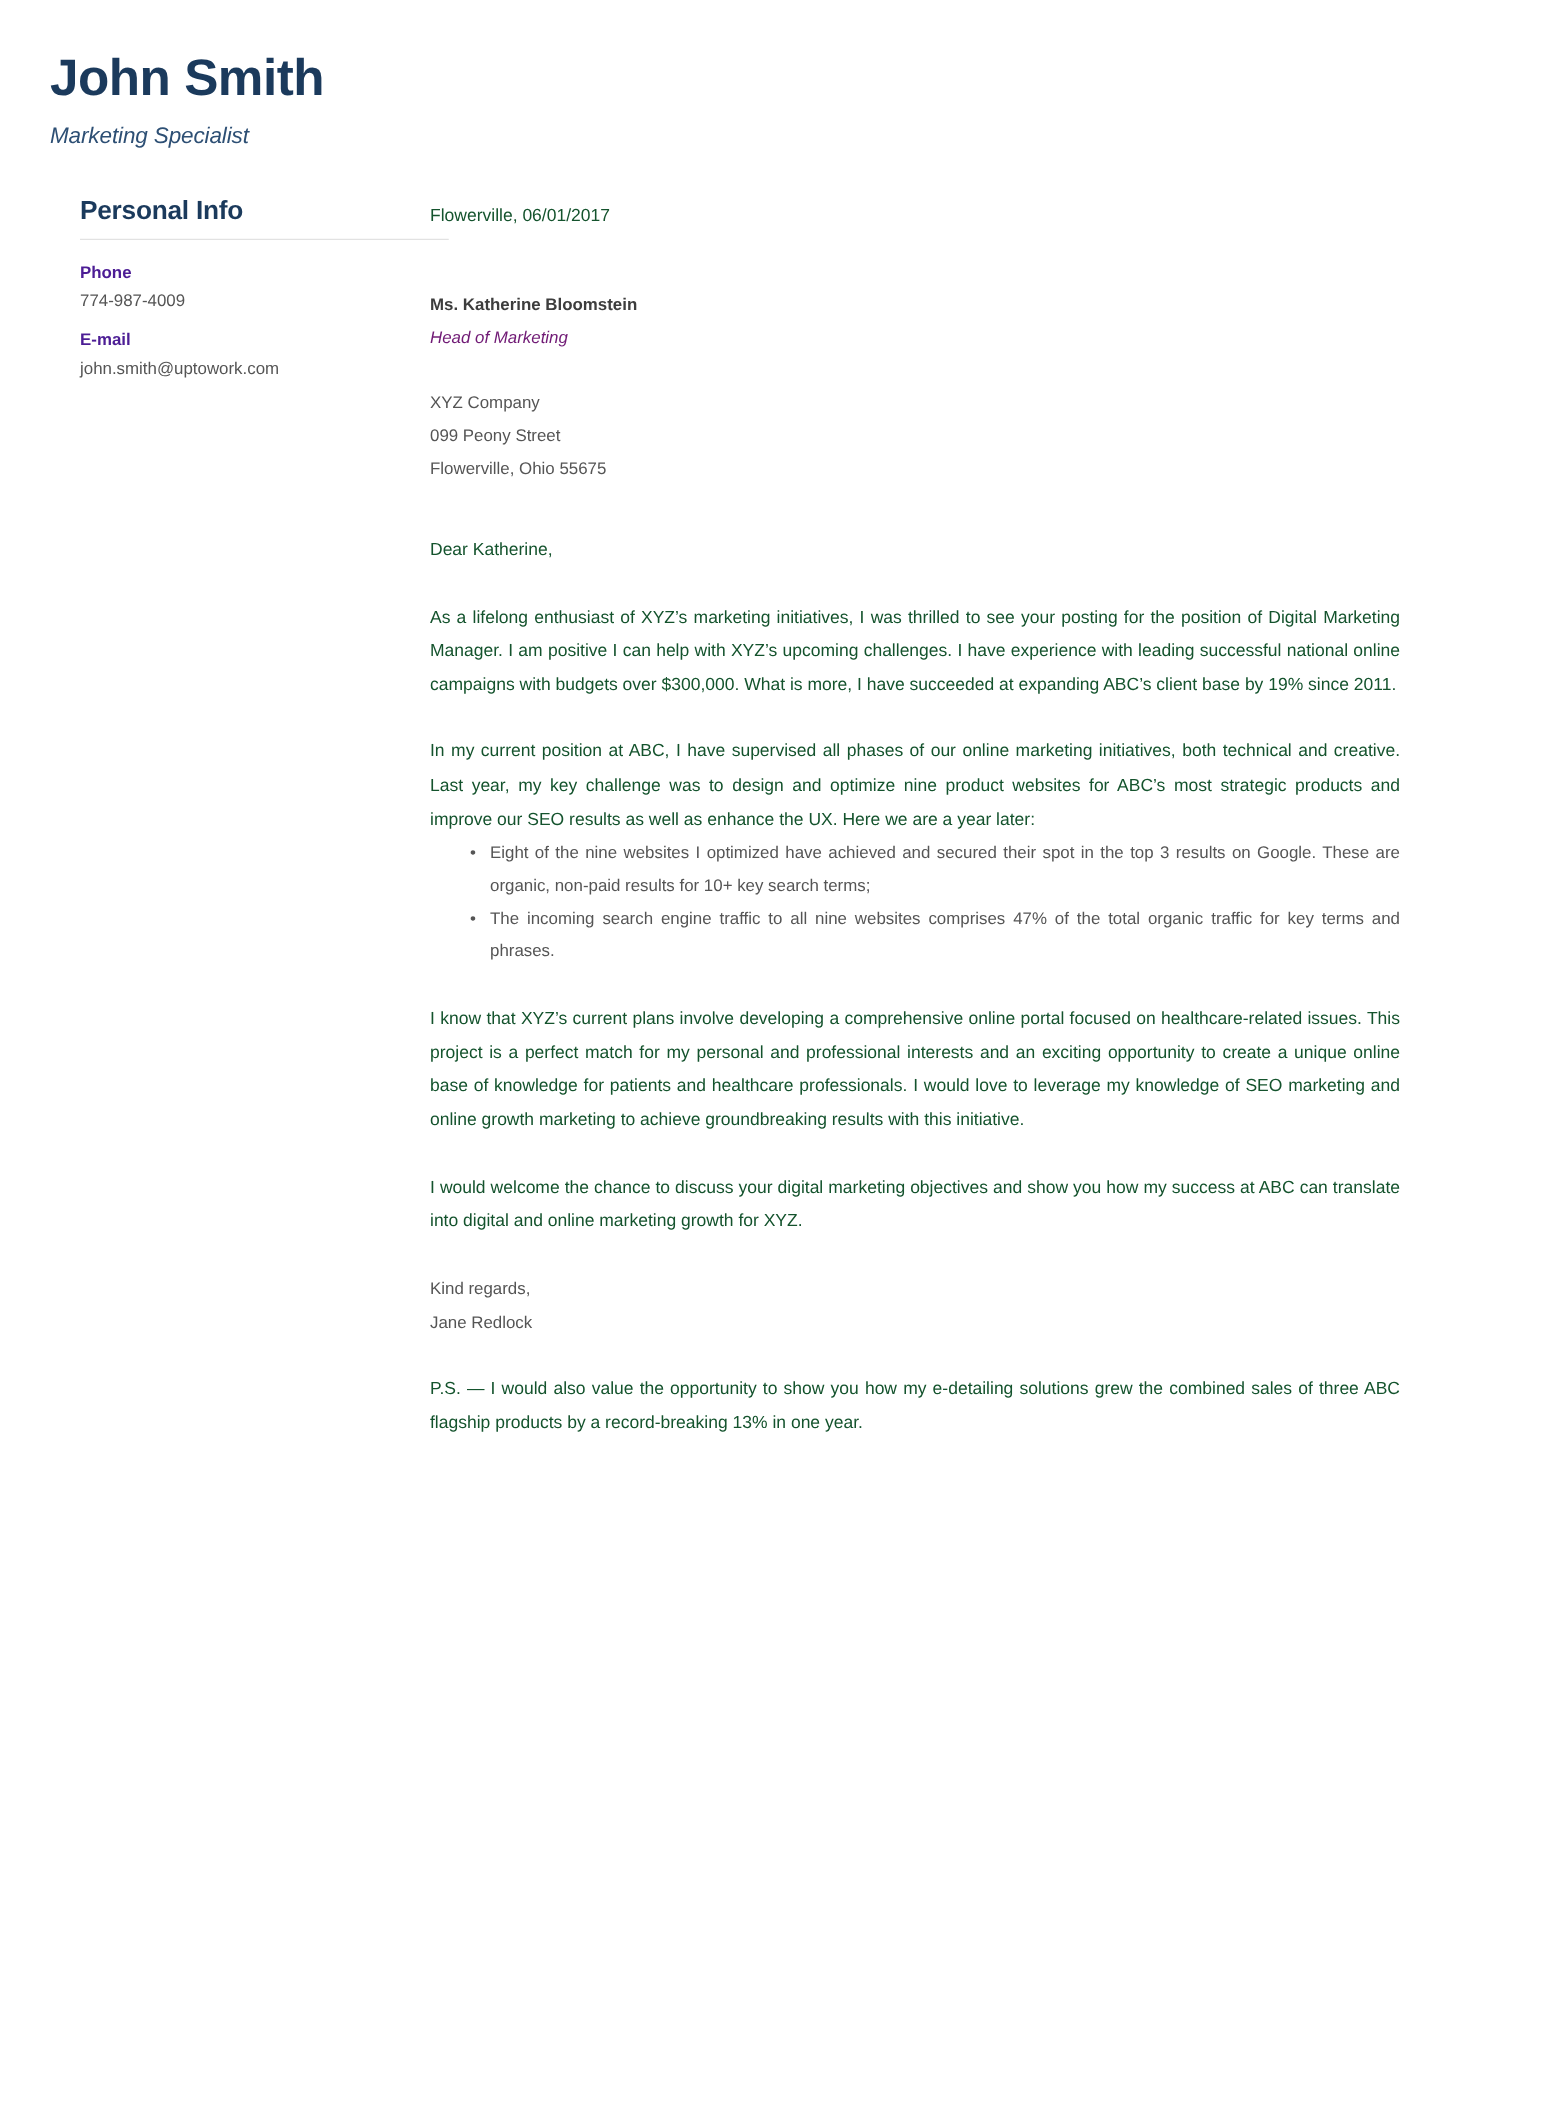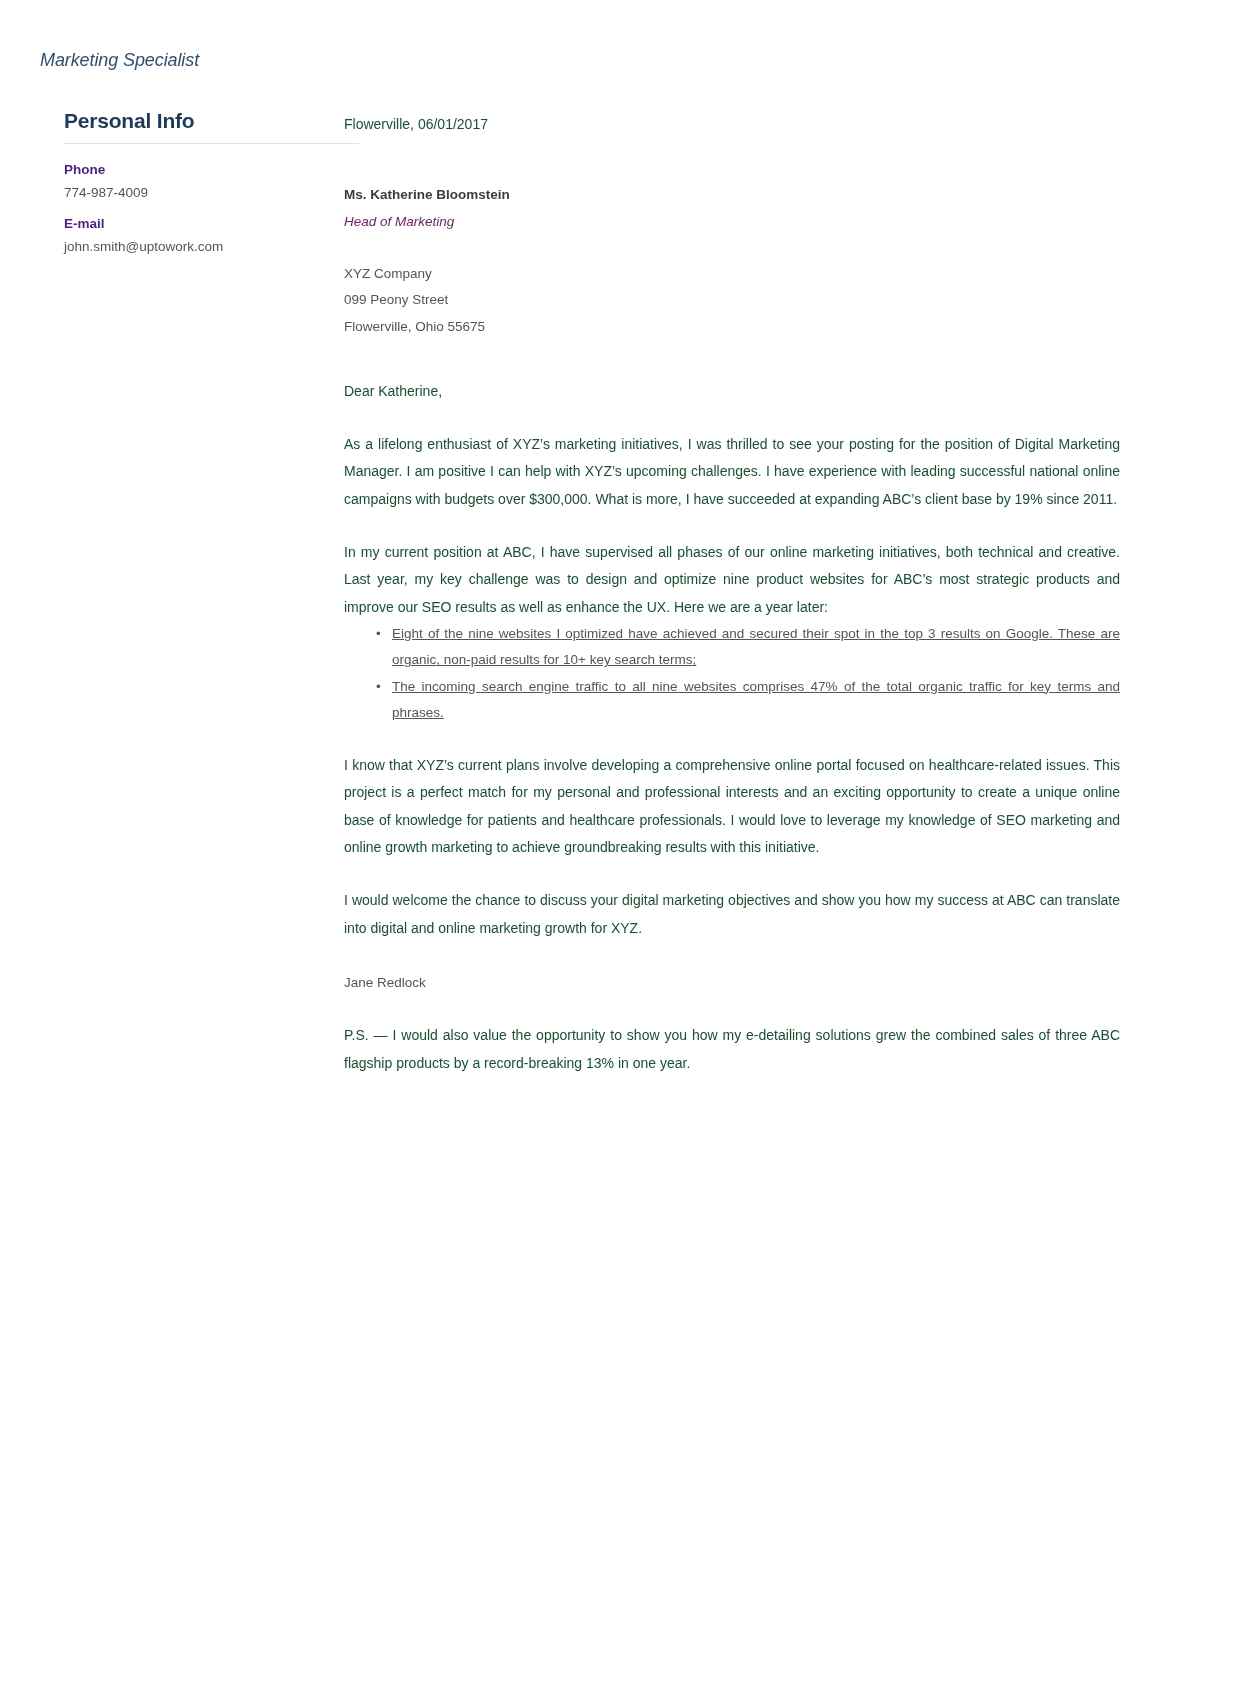--- a/index.html
+++ b/index.html
@@ -124,21 +124,20 @@
     margin: 0;
     padding: 0 0 0 32px;
   }
   ul.bullets li {
     position: relative;
     font-size: 13.5px;
     color: #555555;
     line-height: 1.95;
     text-align: justify;
     padding-left: 16px;
-    text-decoration: underline;
   }
   ul.bullets li::before {
     content: "\2022";
     position: absolute;
     left: 0;
     top: 0;
     color: #555555;
     font-size: 13.5px;
   }
 
@@ -152,20 +151,21 @@
     margin-top: 26px;
     text-align: justify;
   }
 </style>
 </head>
 <body>
 
 <div class="page">
 
   <div class="header">
+    <div class="candidate-name">John Smith</div>
     <div class="candidate-title">Marketing Specialist</div>
   </div>
 
   <div class="columns">
 
     <aside class="sidebar">
       <div class="section-heading">Personal Info</div>
       <div class="section-rule"></div>
 
       <div class="info-group">
@@ -201,20 +201,21 @@
       <ul class="bullets">
         <li>Eight of the nine websites I optimized have achieved and secured their spot in the top 3 results on Google. These are organic, non-paid results for 10+ key search terms;</li>
         <li>The incoming search engine traffic to all nine websites comprises 47% of the total organic traffic for key terms and phrases.</li>
       </ul>
 
       <p class="body-para">I know that XYZ’s current plans involve developing a comprehensive online portal focused on healthcare-related issues. This project is a perfect match for my personal and professional interests and an exciting opportunity to create a unique online base of knowledge for patients and healthcare professionals. I would love to leverage my knowledge of SEO marketing and online growth marketing to achieve groundbreaking results with this initiative.</p>
 
       <p class="body-para">I would welcome the chance to discuss your digital marketing objectives and show you how my success at ABC can translate into digital and online marketing growth for XYZ.</p>
 
       <div class="signoff">
+        <div>Kind regards,</div>
         <div>Jane Redlock</div>
       </div>
 
       <p class="postscript">P.S. — I would also value the opportunity to show you how my e-detailing solutions grew the combined sales of three ABC flagship products by a record-breaking 13% in one year.</p>
 
     </main>
   </div>
 </div>
 
 </body></html>

